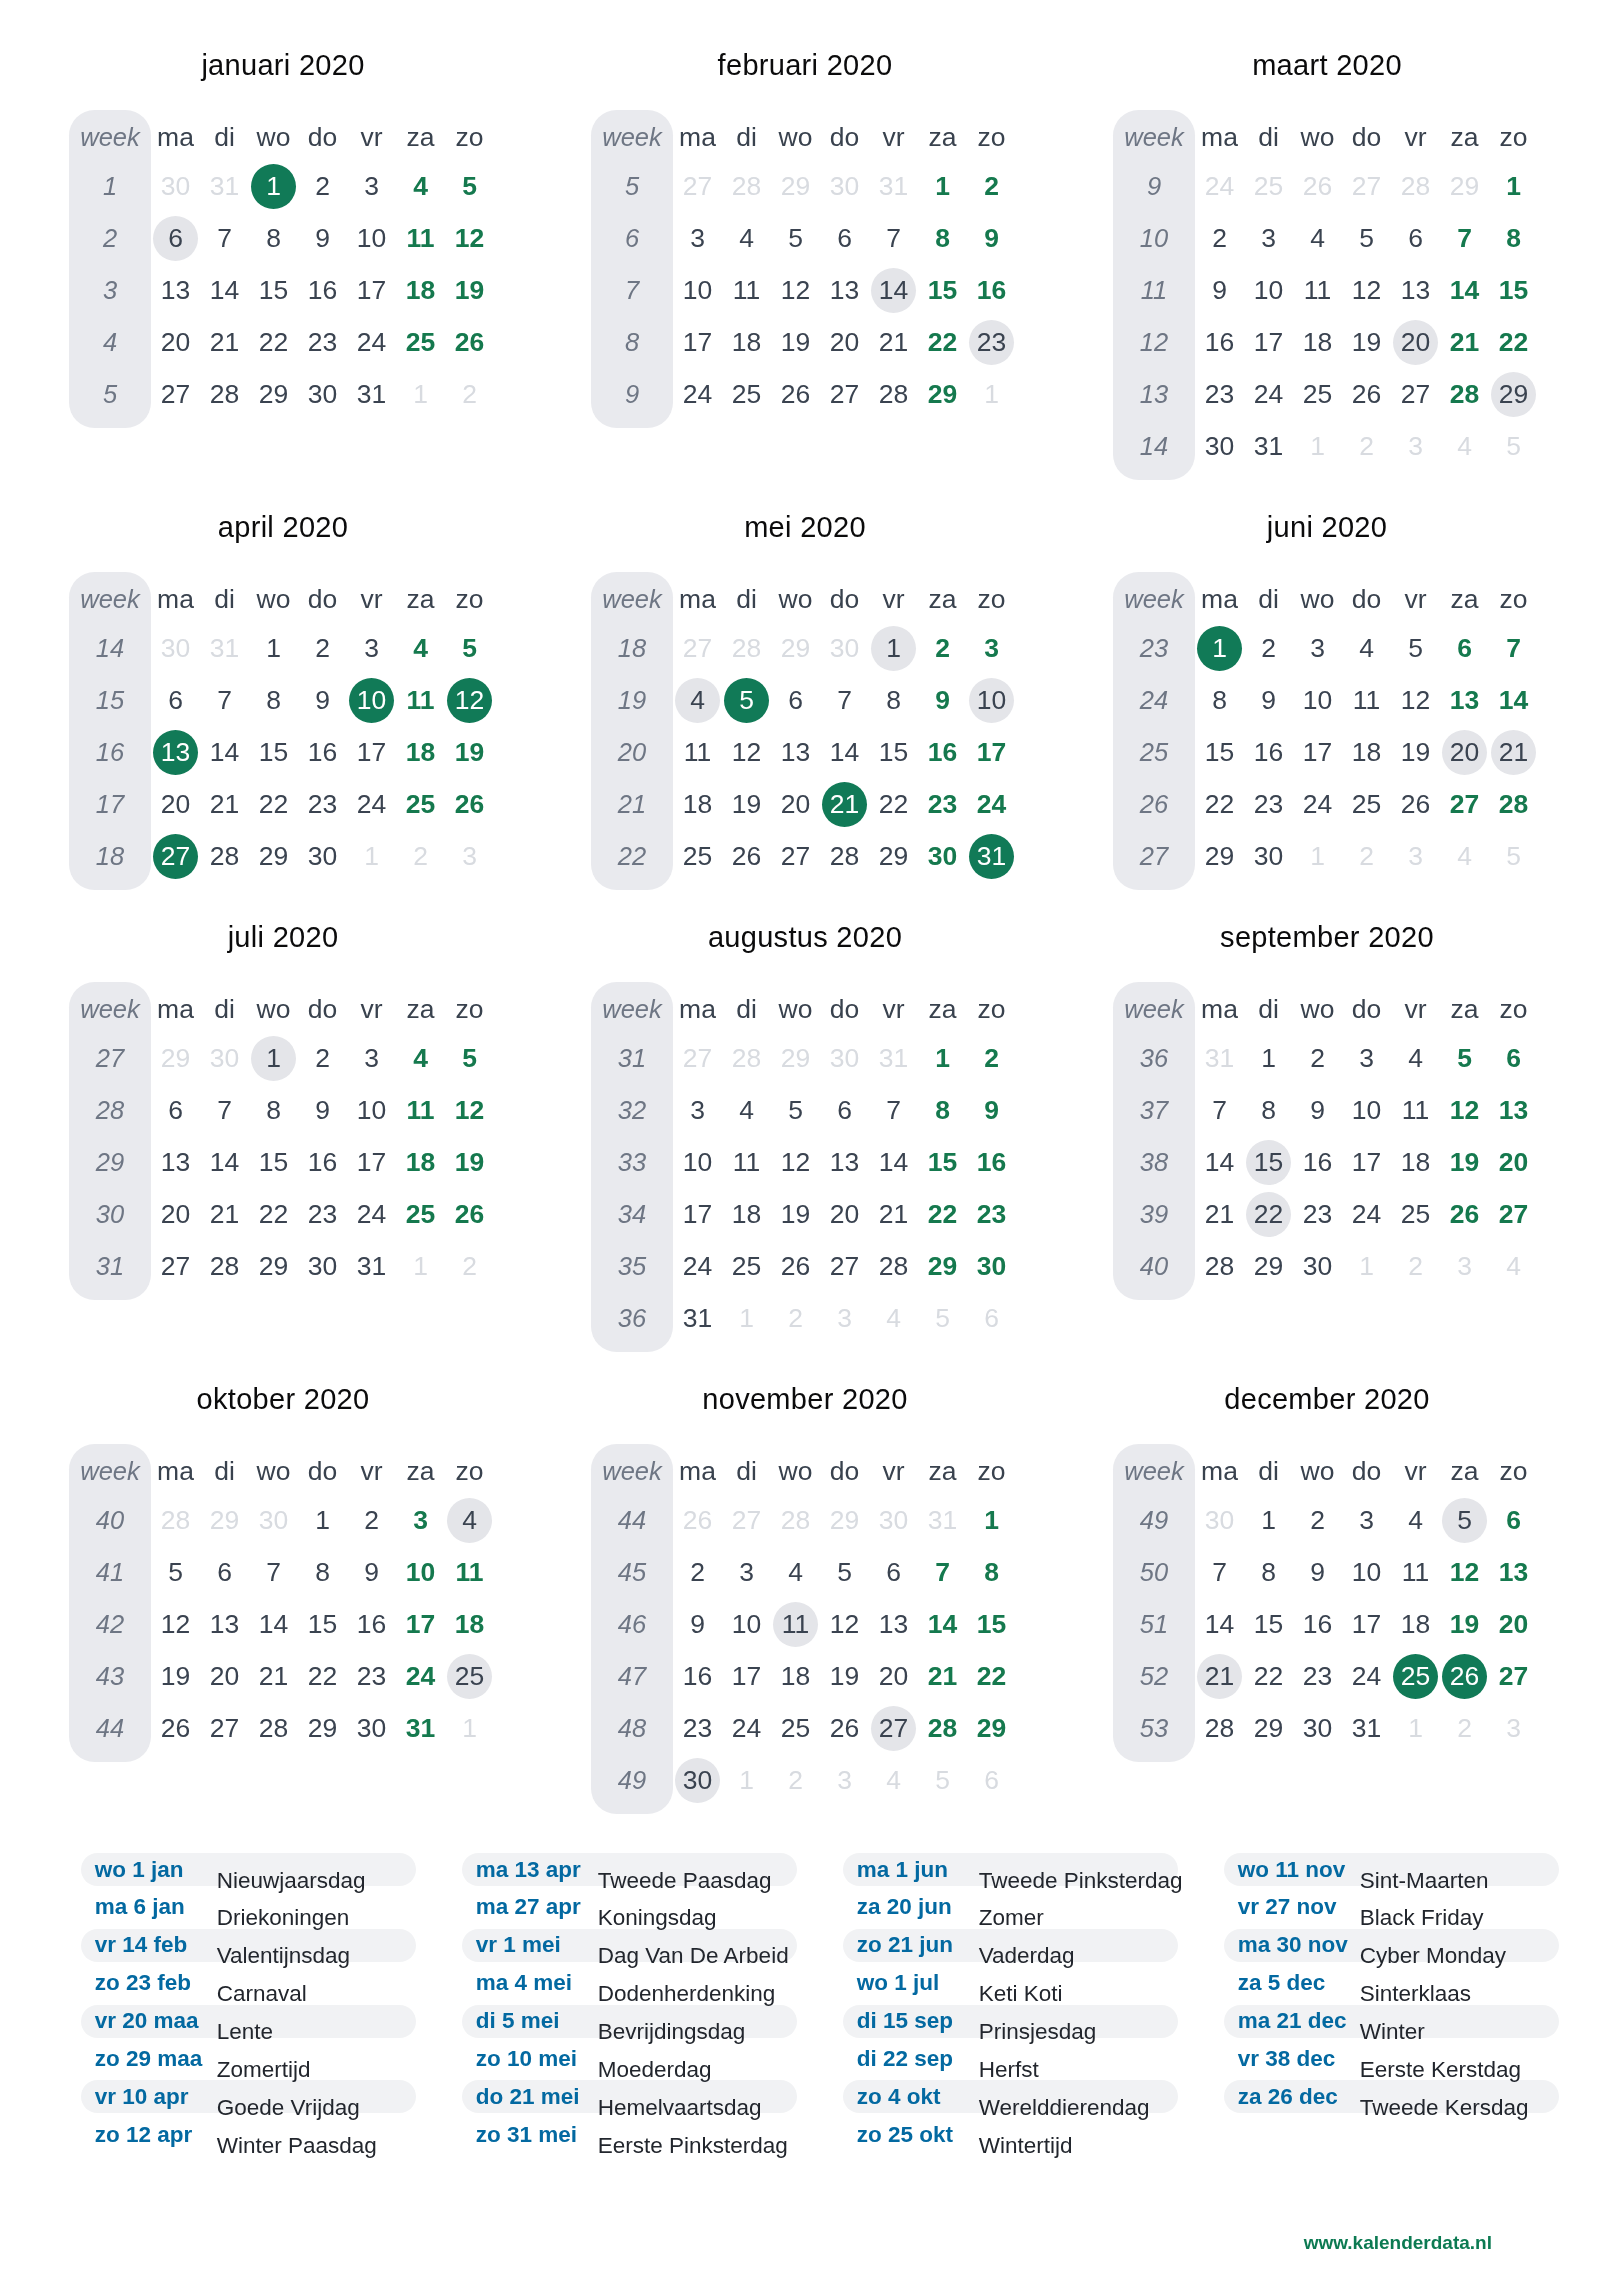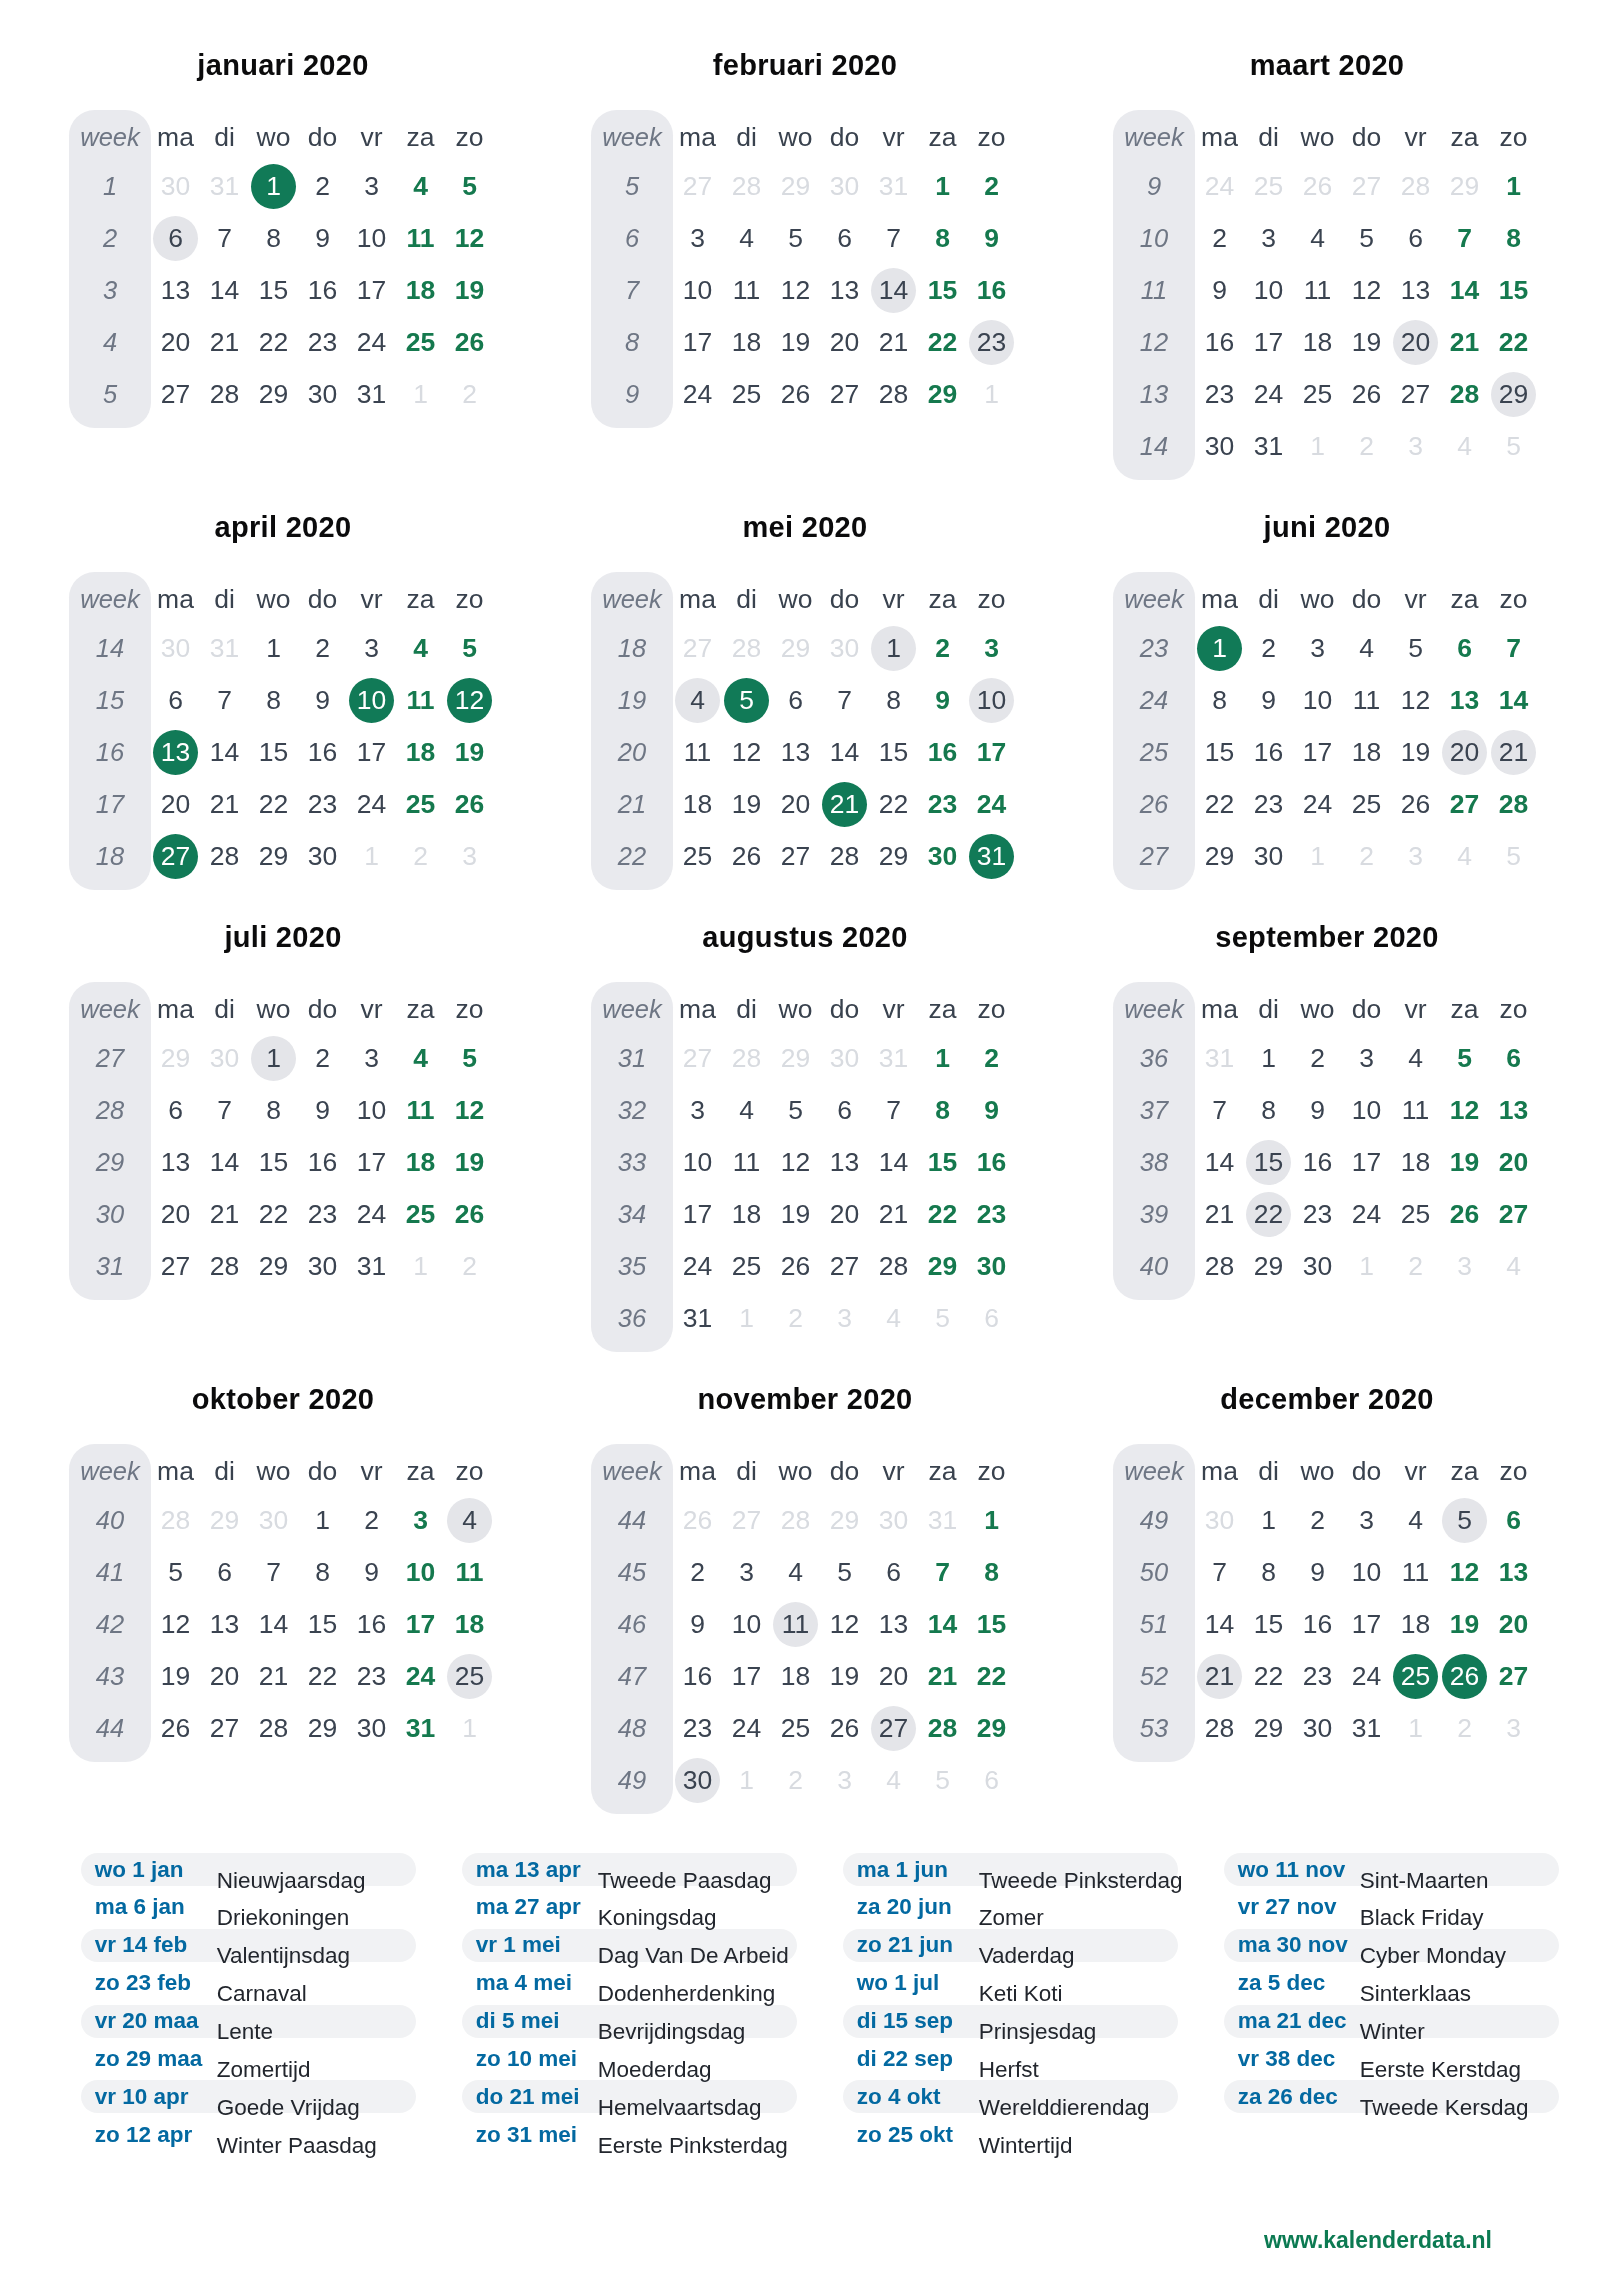--- a/index.html
+++ b/index.html
@@ -2,21 +2,21 @@
 <html><head>
 <meta charset="utf-8">
 <style>
   html,body{margin:0;padding:0;background:#fff;}
   .page{position:relative;width:1621px;height:2293px;background:#ffffff;overflow:hidden;
         font-family:"Liberation Sans","DejaVu Sans",sans-serif;}
   
   .months-grid{display:grid;grid-template-columns:repeat(3,428px);column-gap:94px;
                row-gap:39px;padding:49px 0 0 69px;align-items:start;}
   .month{width:428px;}
-  .month-title{font-size:29px;font-weight:bold;margin:0 0 33px 0;text-align:center;
+  .month-title{font-size:29px;font-weight:normal;margin:0 0 33px 0;text-align:center;
                color:#0b0b0c;letter-spacing:0.3px;}
   .month-grid{position:relative;display:grid;grid-template-columns:82px repeat(7,49px);
               grid-template-rows:45px;grid-auto-rows:52px;}
   .week-pill{position:absolute;left:0;top:-4.9px;width:82px;height:calc(100% + 12.7px);
              background:#e9eaee;border-radius:25.5px;z-index:0;}
   .wk,.dh,.cell{position:relative;z-index:1;display:flex;align-items:center;justify-content:center;}
   .wk{font-style:italic;color:#6e7684;font-size:25.5px;}
   .dh{font-size:26.5px;color:#39424e;}
   .d{font-size:26.5px;color:#3a4350;line-height:1;}
   .d.we{color:#15794e;font-weight:bold;}
@@ -28,21 +28,21 @@
   
   .legend{display:grid;grid-template-columns:repeat(4,335px);column-gap:46px;
           padding:47px 0 0 81px;align-items:start;}
   .legend-row{height:33px;margin-bottom:4.9px;border-radius:16.7px;display:flex;
               align-items:center;padding:0 13.7px;font-size:22.5px;color:#22262d;}
   .legend-col .legend-row:nth-child(odd){background:#f1f2f4;}
   .legend-date{font-weight:bold;width:122px;flex:none;color:#0369a1;white-space:nowrap;}
   .legend-name{white-space:nowrap;margin-top:22px;}
   
   .footer{position:absolute;right:129px;bottom:39px;}
-  .footer a{font-size:23px;font-weight:bold;color:#0c7a52;text-decoration:none;}
+  .footer a{font-size:19px;font-weight:bold;color:#0c7a52;text-decoration:none;}
 </style>
 </head>
 <body>
 
 <div class="page">
   <div class="months-grid">
       <section class="month">
         <h2 class="month-title">januari 2020</h2>
         <div class="month-grid">
           <div class="week-pill"></div>

